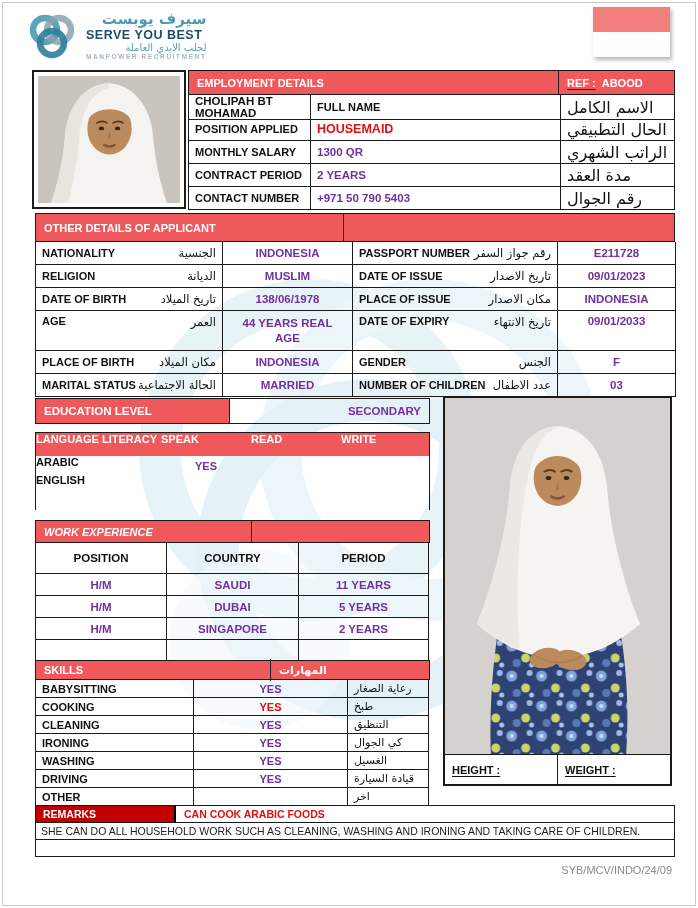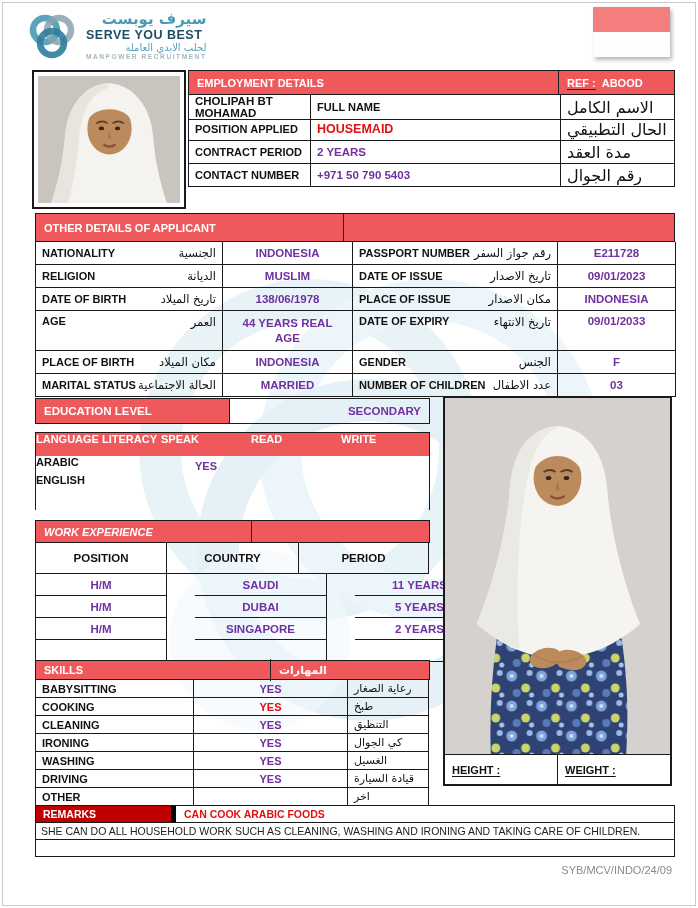--- a/index.html
+++ b/index.html
@@ -75,21 +75,21 @@
 
   
   .wexp{position:absolute;left:35px;top:520px;width:395px;z-index:1;}
   .wexp .band{height:22px;border:1px solid #1a1a1a;border-bottom:none;}
   .wexp .band .bcell.first{width:216px;font-style:italic;}
   .wexp .band .bcell.second{flex:1;}
   .wexp .grid{border-top:1px solid #1a1a1a;border-left:1px solid #1a1a1a;}
   .wexp .row{display:grid;grid-template-columns:131px 132px 130px;}
   .wexp .hrow{height:31px;}
   .wexp .hrow .cell{font-weight:bold;font-size:11.5px;}
-  .wexp .drow{height:22px;gap:28px;}
+  .wexp .drow{height:22px;}
 
   
   .photo-panel{position:absolute;left:443px;top:396px;width:229px;z-index:1;border:2px solid #1a1a1a;background:#fff;}
   .photo-panel .big{width:100%;height:356px;display:block;}
   .hw-row{display:flex;height:30px;border-top:1px solid #1a1a1a;}
   .hw-cell{flex:1;display:flex;align-items:center;padding:0 7px;border-right:1px solid #1a1a1a;font-size:11px;font-weight:bold;}
   .hw-cell:last-child{border-right:none;}
   .hw-cell span{text-decoration:underline;text-underline-offset:2px;}
 
   
@@ -98,21 +98,21 @@
   .skills .band .bcell.first{width:235px;}
   .skills .band .bcell.second{flex:1;justify-content:flex-end;}
   .skills .grid{border-top:1px solid #1a1a1a;border-left:1px solid #1a1a1a;}
   .skills .row{display:grid;grid-template-columns:158px 154px 81px;height:18px;}
   .skills .row .cell{font-size:11px;}
   .skills .arcell{justify-content:flex-end;font-size:11px;}
 
   
   .remarks{position:absolute;left:35px;top:805px;width:640px;z-index:1;border:1px solid #1a1a1a;border-bottom:none;}
   .remarks .rband{display:flex;height:17px;border-bottom:1px solid #1a1a1a;}
-  .remarks .rtitle{width:140px;background:var(--remarks-band,#c00000);color:#fff;font-weight:bold;font-size:10.5px;display:flex;align-items:center;padding:0 7px;border-right:5px solid #000000;}
+  .remarks .rtitle{width:140px;background:var(--remarks-band,#c00000);color:#fff;font-weight:bold;font-size:10.5px;display:flex;align-items:center;padding:0 7px;border-right:2px solid #000000;}
   .remarks .rhigh{flex:1;display:flex;align-items:center;padding:0 8px;font-size:10.5px;font-weight:bold;color:var(--value-red,#e01010);}
   .remarks .rtext{height:17px;border-bottom:1px solid #1a1a1a;display:flex;align-items:center;padding:0 5px;font-size:10.5px;color:#222;}
   .remarks .rblank{height:17px;border-bottom:1px solid #1a1a1a;}
 
   .footer{position:absolute;left:430px;top:864px;width:242px;text-align:right;font-size:11px;color:#8a8a8a;z-index:1;}
 </style>
 </head>
 <body>
 
 <div id="page">
@@ -176,20 +176,27 @@
         </div>
       <div class="cell lbl">FULL NAME</div>
       <div class="cell right ar" dir="rtl">الاسم الكامل</div>
     </div>
     <div class="erow">
       <div class="cell lbl">POSITION APPLIED</div>
       <div class="cell">
           <span class="val red" style="font-size:12.5px;">HOUSEMAID</span>
         </div>
       <div class="cell right ar" dir="rtl">الحال التطبيقي</div>
+    </div>
+    <div class="erow">
+      <div class="cell lbl">MONTHLY SALARY</div>
+      <div class="cell">
+          <span class="val purple">1300 QR</span>
+        </div>
+      <div class="cell right ar" dir="rtl">الراتب الشهري</div>
     </div>
     <div class="erow">
       <div class="cell lbl">CONTRACT PERIOD</div>
       <div class="cell">
           <span class="val purple">2 YEARS</span>
         </div>
       <div class="cell right ar" dir="rtl">مدة العقد</div>
     </div>
     <div class="erow">
       <div class="cell lbl">CONTACT NUMBER</div>

